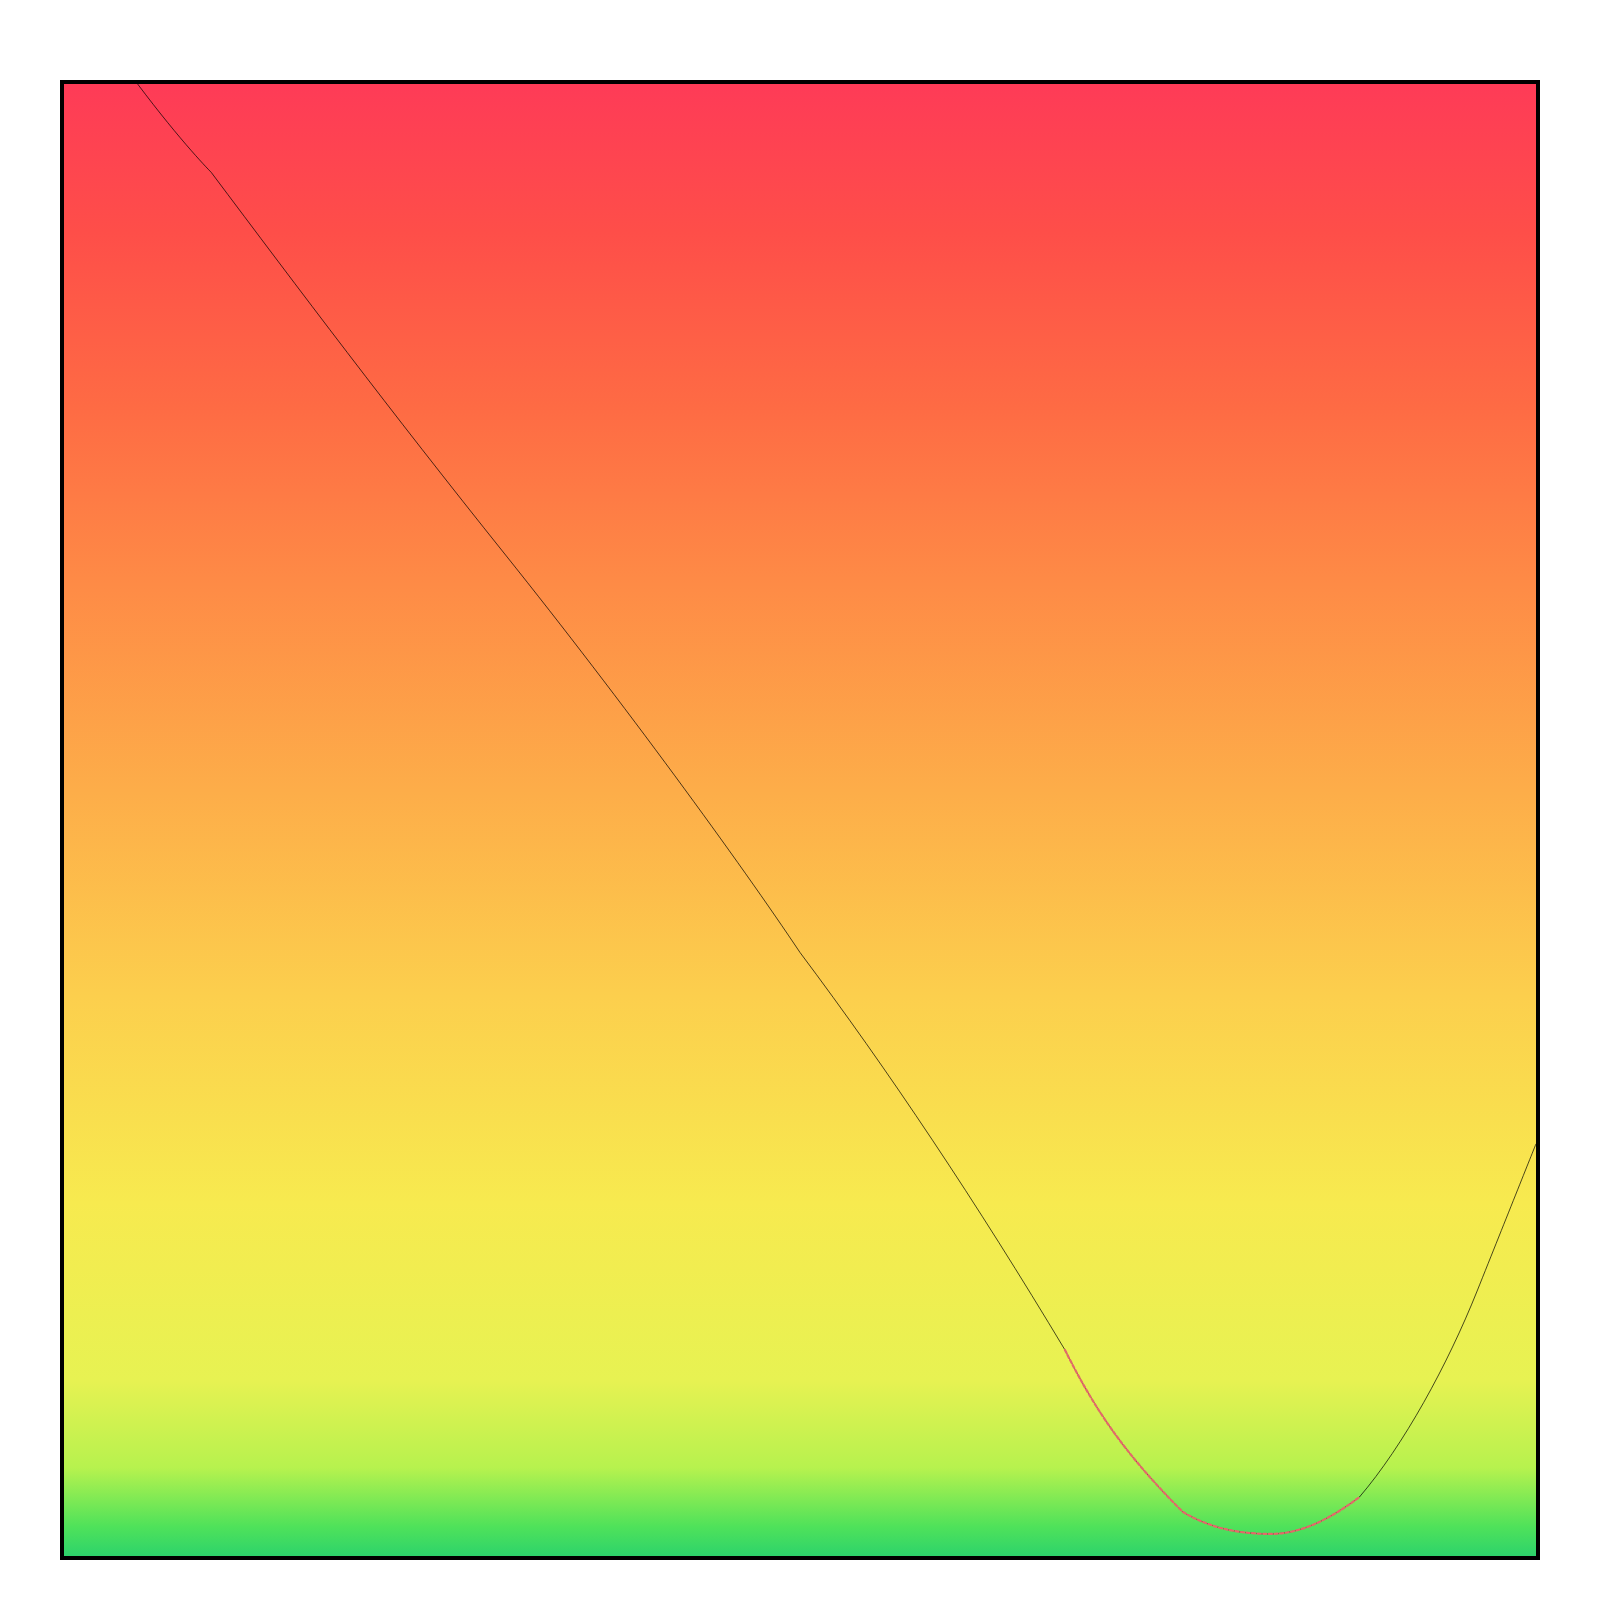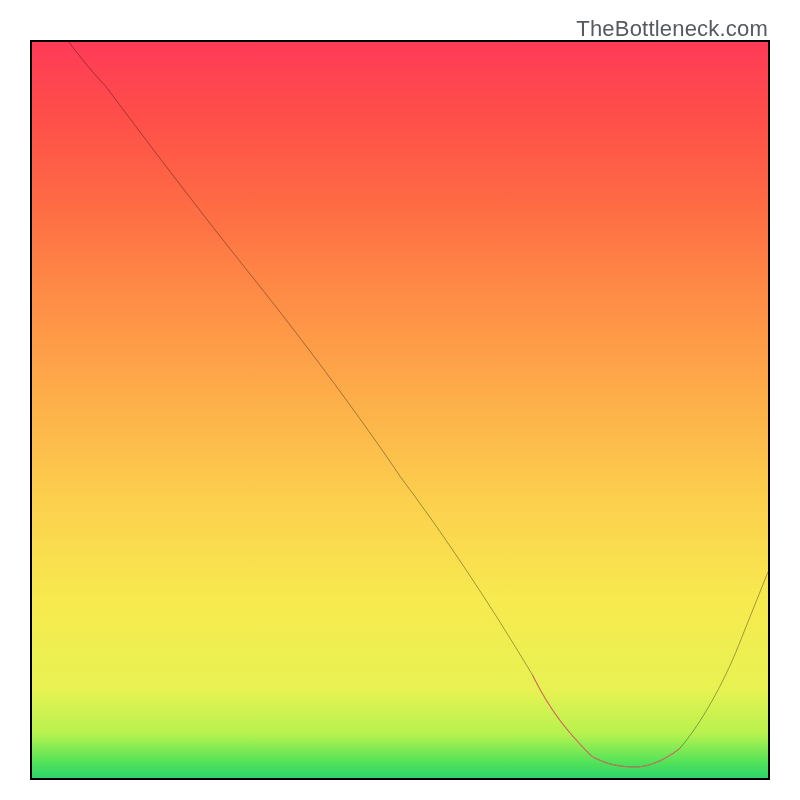--- a/index.html
+++ b/index.html
@@ -57,21 +57,20 @@
     color: #555a60;
     font-size: 22px;
     font-weight: 500;
     letter-spacing: 0.2px;
   }
 </style>
 </head>
 <body>
 
 <div class="chart-frame">
-  <div class="attribution">TheBottleneck.com</div>
 
   <div class="plot-area">
     <svg class="curve-layer" viewBox="0 0 100 100" preserveAspectRatio="none">
       <path d="M 5 0
                C 8 4, 10 6, 10 6
                C 16 14, 22 22, 30 32
                C 38 42, 46 53, 50 59
                C 56 67, 62 76, 68 86
                C 70 90, 72 93, 76 97
                C 78 98.2, 80 98.5, 82 98.5

